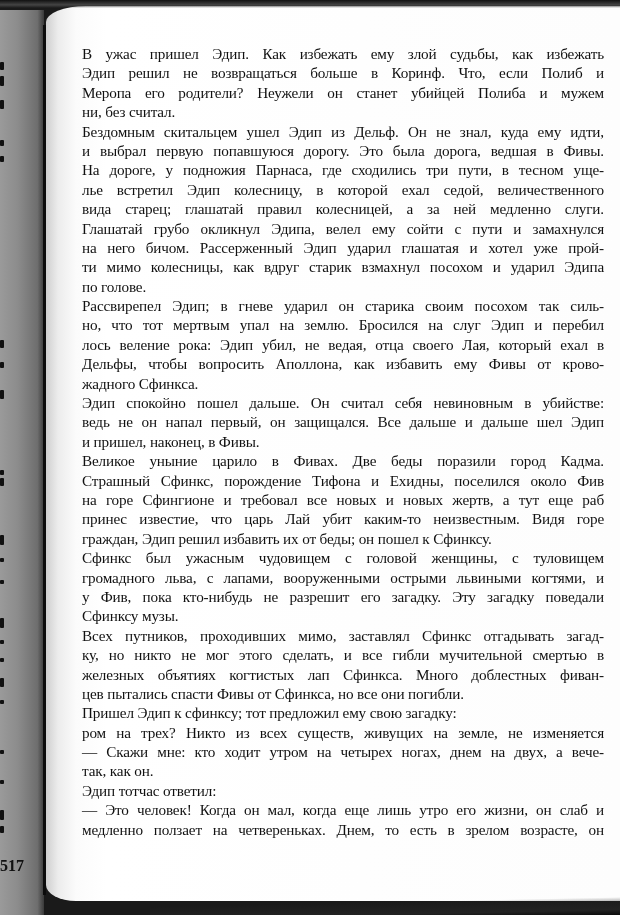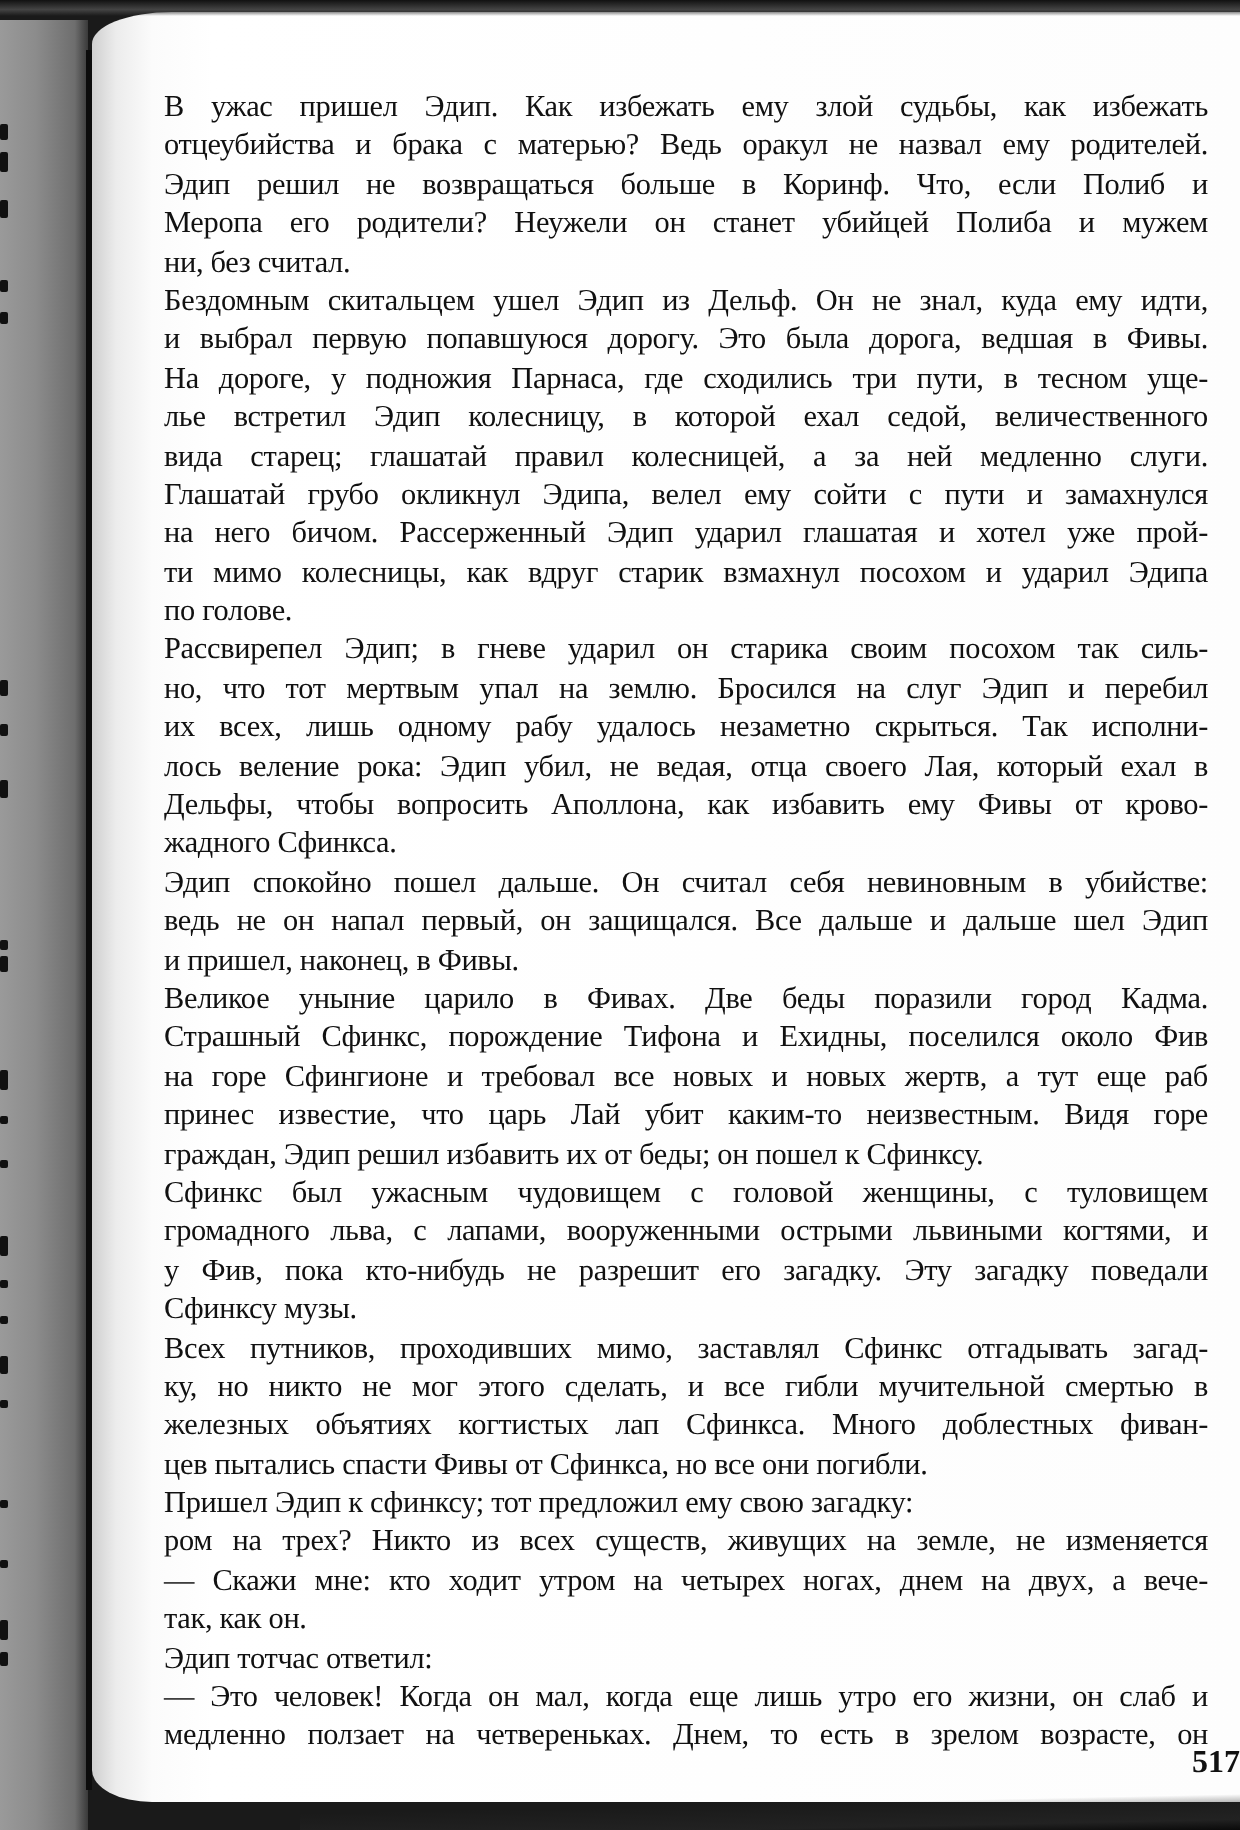--- a/index.html
+++ b/index.html
@@ -39,22 +39,22 @@
     color: #111; font-size: 15.2px; line-height: 19.4px;
     text-align: justify;
   }
   .text-block .line {
     display: block; white-space: nowrap; text-align-last: justify; height: 19.4px;
     letter-spacing: -0.15px;
     margin-left: 16px;
   }
   .text-block .line.last { text-align-last: left; }
   .page-number {
-    position: absolute; left: 0; width: 620px; top: 857px; text-align: right;
-    font-size: 16px; font-weight: bold; color: #111; font-family: "Liberation Serif", serif; margin-top: 16px;
+    position: absolute; left: 0; width: 620px; top: 857px; text-align: left;
+    font-size: 16px; font-weight: bold; color: #111; font-family: "Liberation Serif", serif;
   }
 </style>
 </head>
 <body>
 
 <div class="left-page">
   <div class="left-edge-marks">
     <span style="top:52px;height:8px"></span>
     <span style="top:66px;height:10px"></span>
     <span style="top:90px;height:9px"></span>
@@ -79,36 +79,34 @@
     <span style="top:816px;height:7px"></span>
   </div>
 </div>
 <div class="binding"></div>
 <div class="page"></div>
 <div class="top-shadow"></div>
 <div class="bottom-shadow"></div>
 
 <div class="text-block" id="text-block">
     <span class="line">В ужас пришел Эдип. Как избежать ему злой судьбы, как избежать</span>
-    <span class="line">отцеубийства и брака с матерью? Ведь оракул не назвал ему родителей.</span>
     <span class="line">Эдип решил не возвращаться больше в Коринф. Что, если Полиб и</span>
     <span class="line">Меропа его родители? Неужели он станет убийцей Полиба и мужем</span>
     <span class="line last">ни, без считал.</span>
     <span class="line">Бездомным скитальцем ушел Эдип из Дельф. Он не знал, куда ему идти,</span>
     <span class="line">и выбрал первую попавшуюся дорогу. Это была дорога, ведшая в Фивы.</span>
     <span class="line">На дороге, у подножия Парнаса, где сходились три пути, в тесном уще-</span>
     <span class="line">лье встретил Эдип колесницу, в которой ехал седой, величественного</span>
     <span class="line">вида старец; глашатай правил колесницей, а за ней медленно слуги.</span>
     <span class="line">Глашатай грубо окликнул Эдипа, велел ему сойти с пути и замахнулся</span>
     <span class="line">на него бичом. Рассерженный Эдип ударил глашатая и хотел уже прой-</span>
     <span class="line">ти мимо колесницы, как вдруг старик взмахнул посохом и ударил Эдипа</span>
     <span class="line last">по голове.</span>
     <span class="line">Рассвирепел Эдип; в гневе ударил он старика своим посохом так силь-</span>
     <span class="line">но, что тот мертвым упал на землю. Бросился на слуг Эдип и перебил</span>
-    <span class="line">их всех, лишь одному рабу удалось незаметно скрыться. Так исполни-</span>
     <span class="line">лось веление рока: Эдип убил, не ведая, отца своего Лая, который ехал в</span>
     <span class="line">Дельфы, чтобы вопросить Аполлона, как избавить ему Фивы от крово-</span>
     <span class="line last">жадного Сфинкса.</span>
     <span class="line">Эдип спокойно пошел дальше. Он считал себя невиновным в убийстве:</span>
     <span class="line">ведь не он напал первый, он защищался. Все дальше и дальше шел Эдип</span>
     <span class="line last">и пришел, наконец, в Фивы.</span>
     <span class="line">Великое уныние царило в Фивах. Две беды поразили город Кадма.</span>
     <span class="line">Страшный Сфинкс, порождение Тифона и Ехидны, поселился около Фив</span>
     <span class="line">на горе Сфингионе и требовал все новых и новых жертв, а тут еще раб</span>
     <span class="line">принес известие, что царь Лай убит каким-то неизвестным. Видя горе</span>

